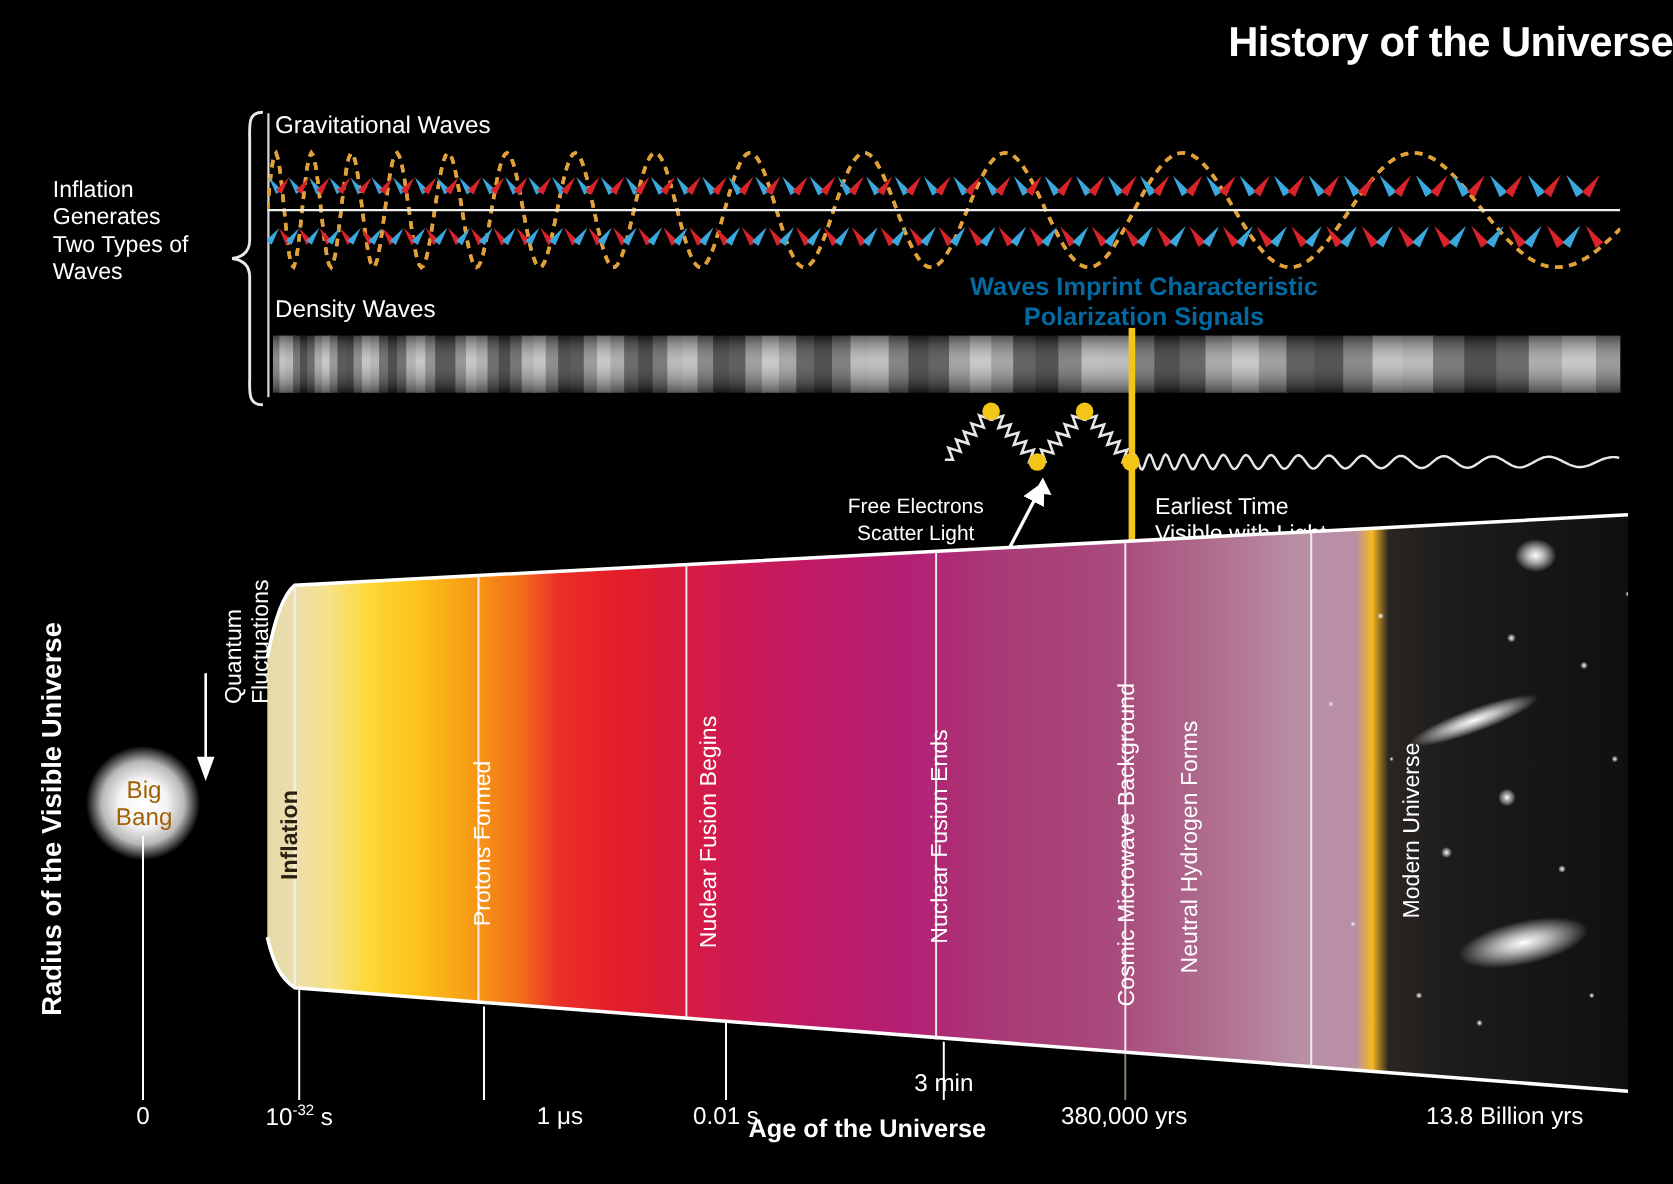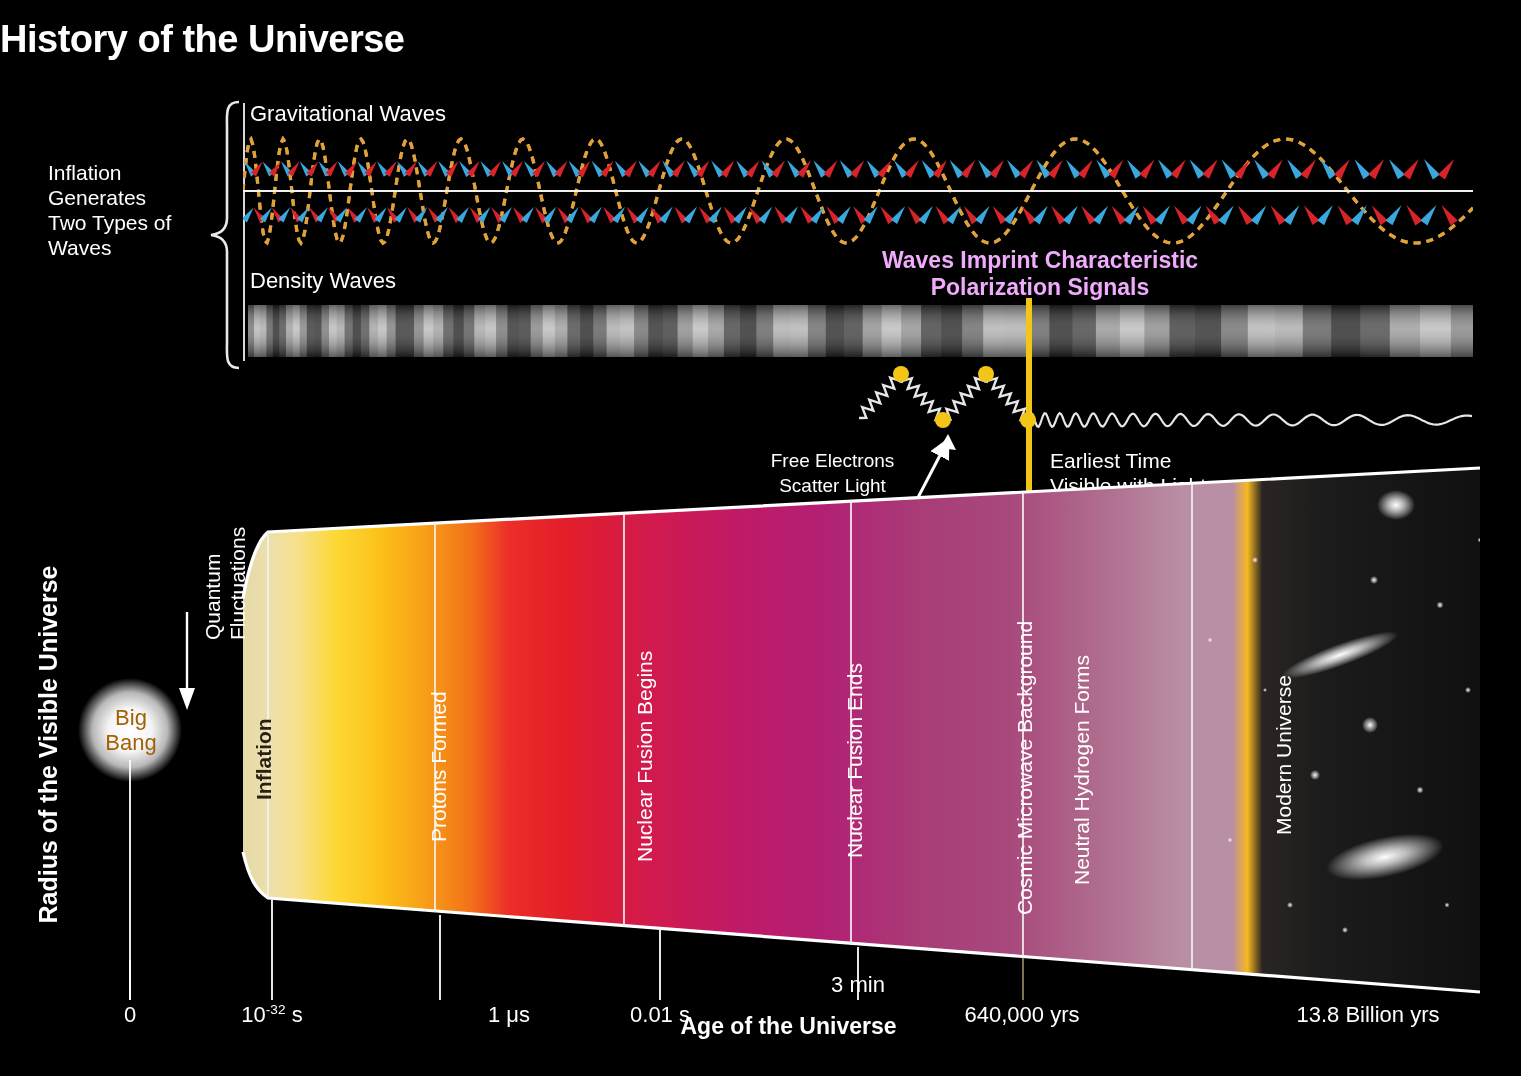--- a/index.html
+++ b/index.html
@@ -1,23 +1,23 @@
 <!DOCTYPE html>
 <html><head>
 <meta charset="utf-8">
 <style>
   html,body{margin:0;padding:0;background:#000;}
   body{width:1521px;height:1076px;position:relative;overflow:hidden;
        font-family:"Liberation Sans","DejaVu Sans",sans-serif;color:#fff;}
   .abs{position:absolute;}
-  #title{left:0;top:18px;width:1521px;text-align:left;font-size:38px;font-weight:bold;letter-spacing:-.5px;}
+  #title{left:0;top:18px;width:1521px;text-align:right;font-size:38px;font-weight:bold;letter-spacing:-.5px;}
   #bracket-label{left:48px;top:160px;width:170px;font-size:21px;line-height:25px;}
   #gw-label{left:250px;top:101px;font-size:22px;}
   #dw-label{left:250px;top:268px;font-size:22px;}
-  #pol-label{left:840px;top:247px;width:400px;text-align:center;color:#f0abfc;
+  #pol-label{left:840px;top:247px;width:400px;text-align:center;color:#0369a1;
              font-size:23px;font-weight:bold;line-height:27px;}
   #fe-label{left:745px;top:448px;width:175px;text-align:center;font-size:19px;line-height:25px;}
   #et-label{left:1050px;top:448px;width:190px;font-size:21px;line-height:25px;}
   #bigbang-txt{left:96px;top:705px;width:70px;text-align:center;color:#a16207;
                font-size:22px;line-height:25px;font-weight:normal;}
   #ylabel{left:-162px;top:730px;width:420px;text-align:center;transform:rotate(-90deg);
           font-size:25px;font-weight:bold;}
   #xlabel{left:0;top:1013px;width:1521px;text-align:center;font-size:23px;font-weight:bold;padding-left:28px;}
   .vlab{position:absolute;transform-origin:0 0;transform:rotate(-90deg);white-space:nowrap;
         font-size:21px;color:#fff;}
@@ -506,15 +506,15 @@
 Bang</div>
 
 <div class="abs" id="ylabel">Radius of the Visible Universe</div>
 <div class="abs" id="xlabel">Age of the Universe</div>
 <div id="xticks">
     <div class="tick" style="left: 40px; top: 1002px; width: 180px;">0</div>
     <div class="tick" style="left: 182px; top: 1002px; width: 180px;">10<sup>-32</sup> s</div>
     <div class="tick" style="left: 350px; top: 1002px; width: 180px; text-align: right;">1 μs</div>
     <div class="tick" style="left: 570px; top: 1002px; width: 180px;">0.01 s</div>
     <div class="tick" style="left: 768px; top: 972px; width: 180px;">3 min</div>
-    <div class="tick" style="left: 932px; top: 1002px; width: 180px;">640,000 yrs</div>
+    <div class="tick" style="left: 932px; top: 1002px; width: 180px;">380,000 yrs</div>
     <div class="tick" style="left: 1278px; top: 1002px; width: 180px;">13.8 Billion yrs</div>
   </div>
 
 </body></html>

